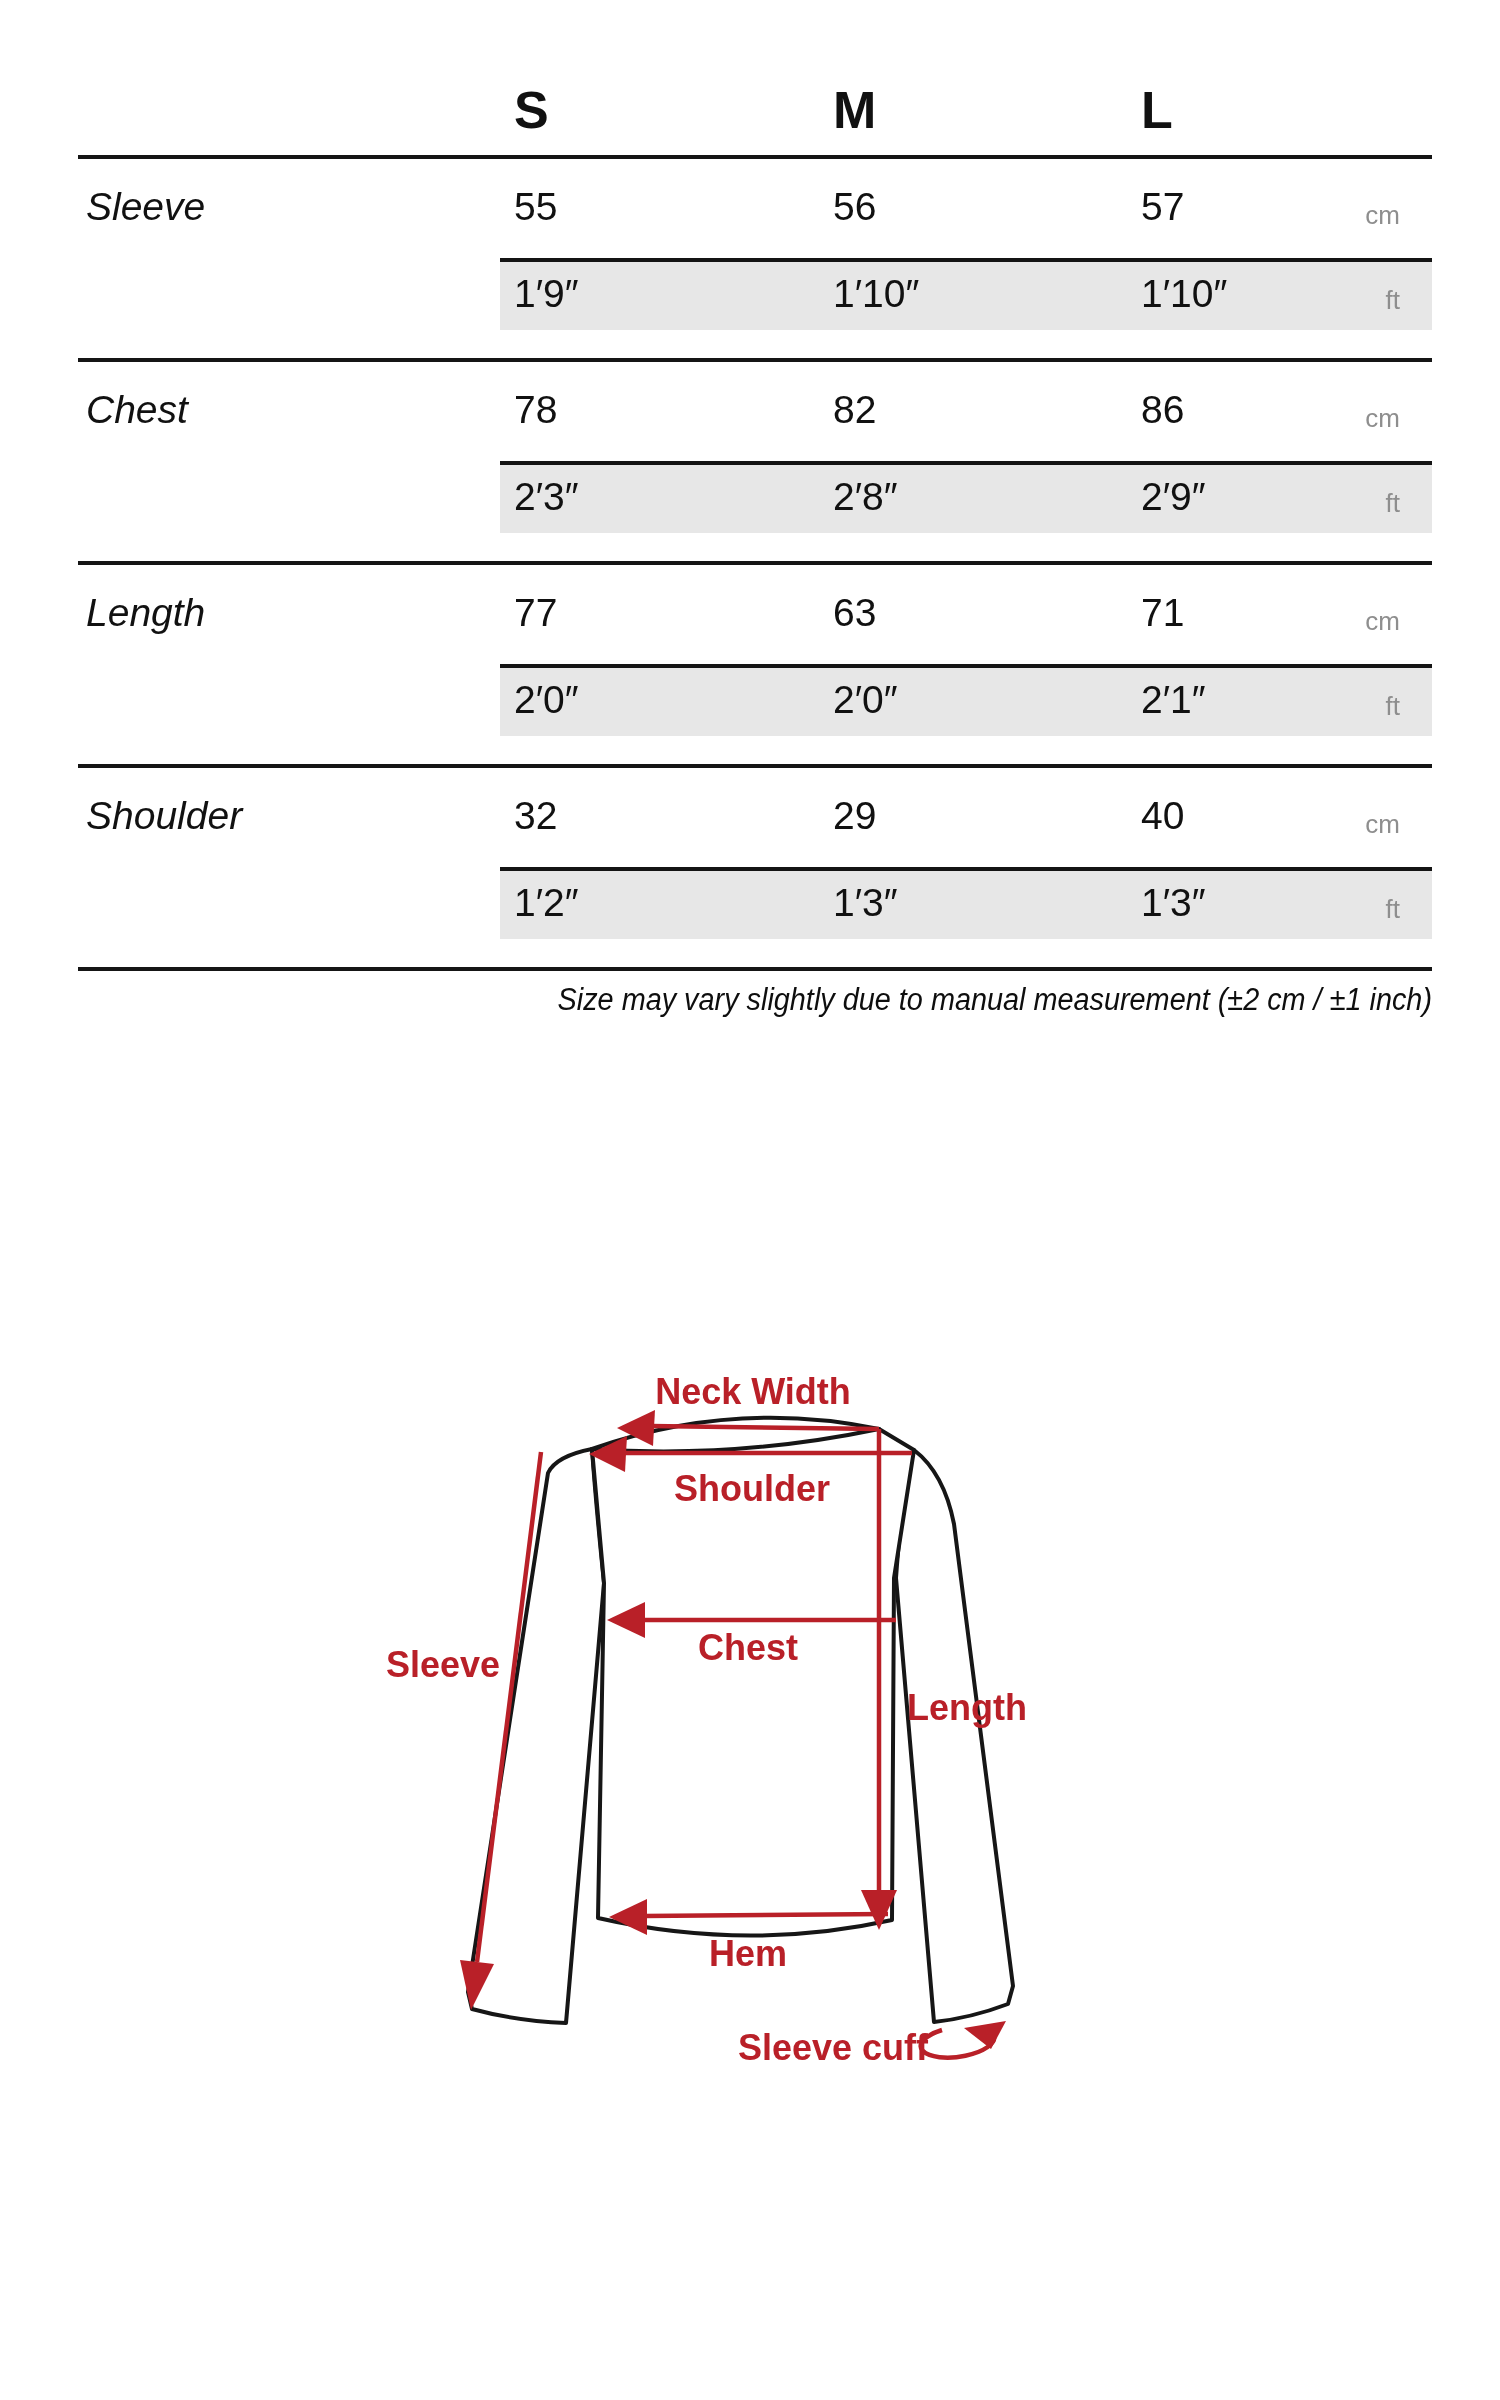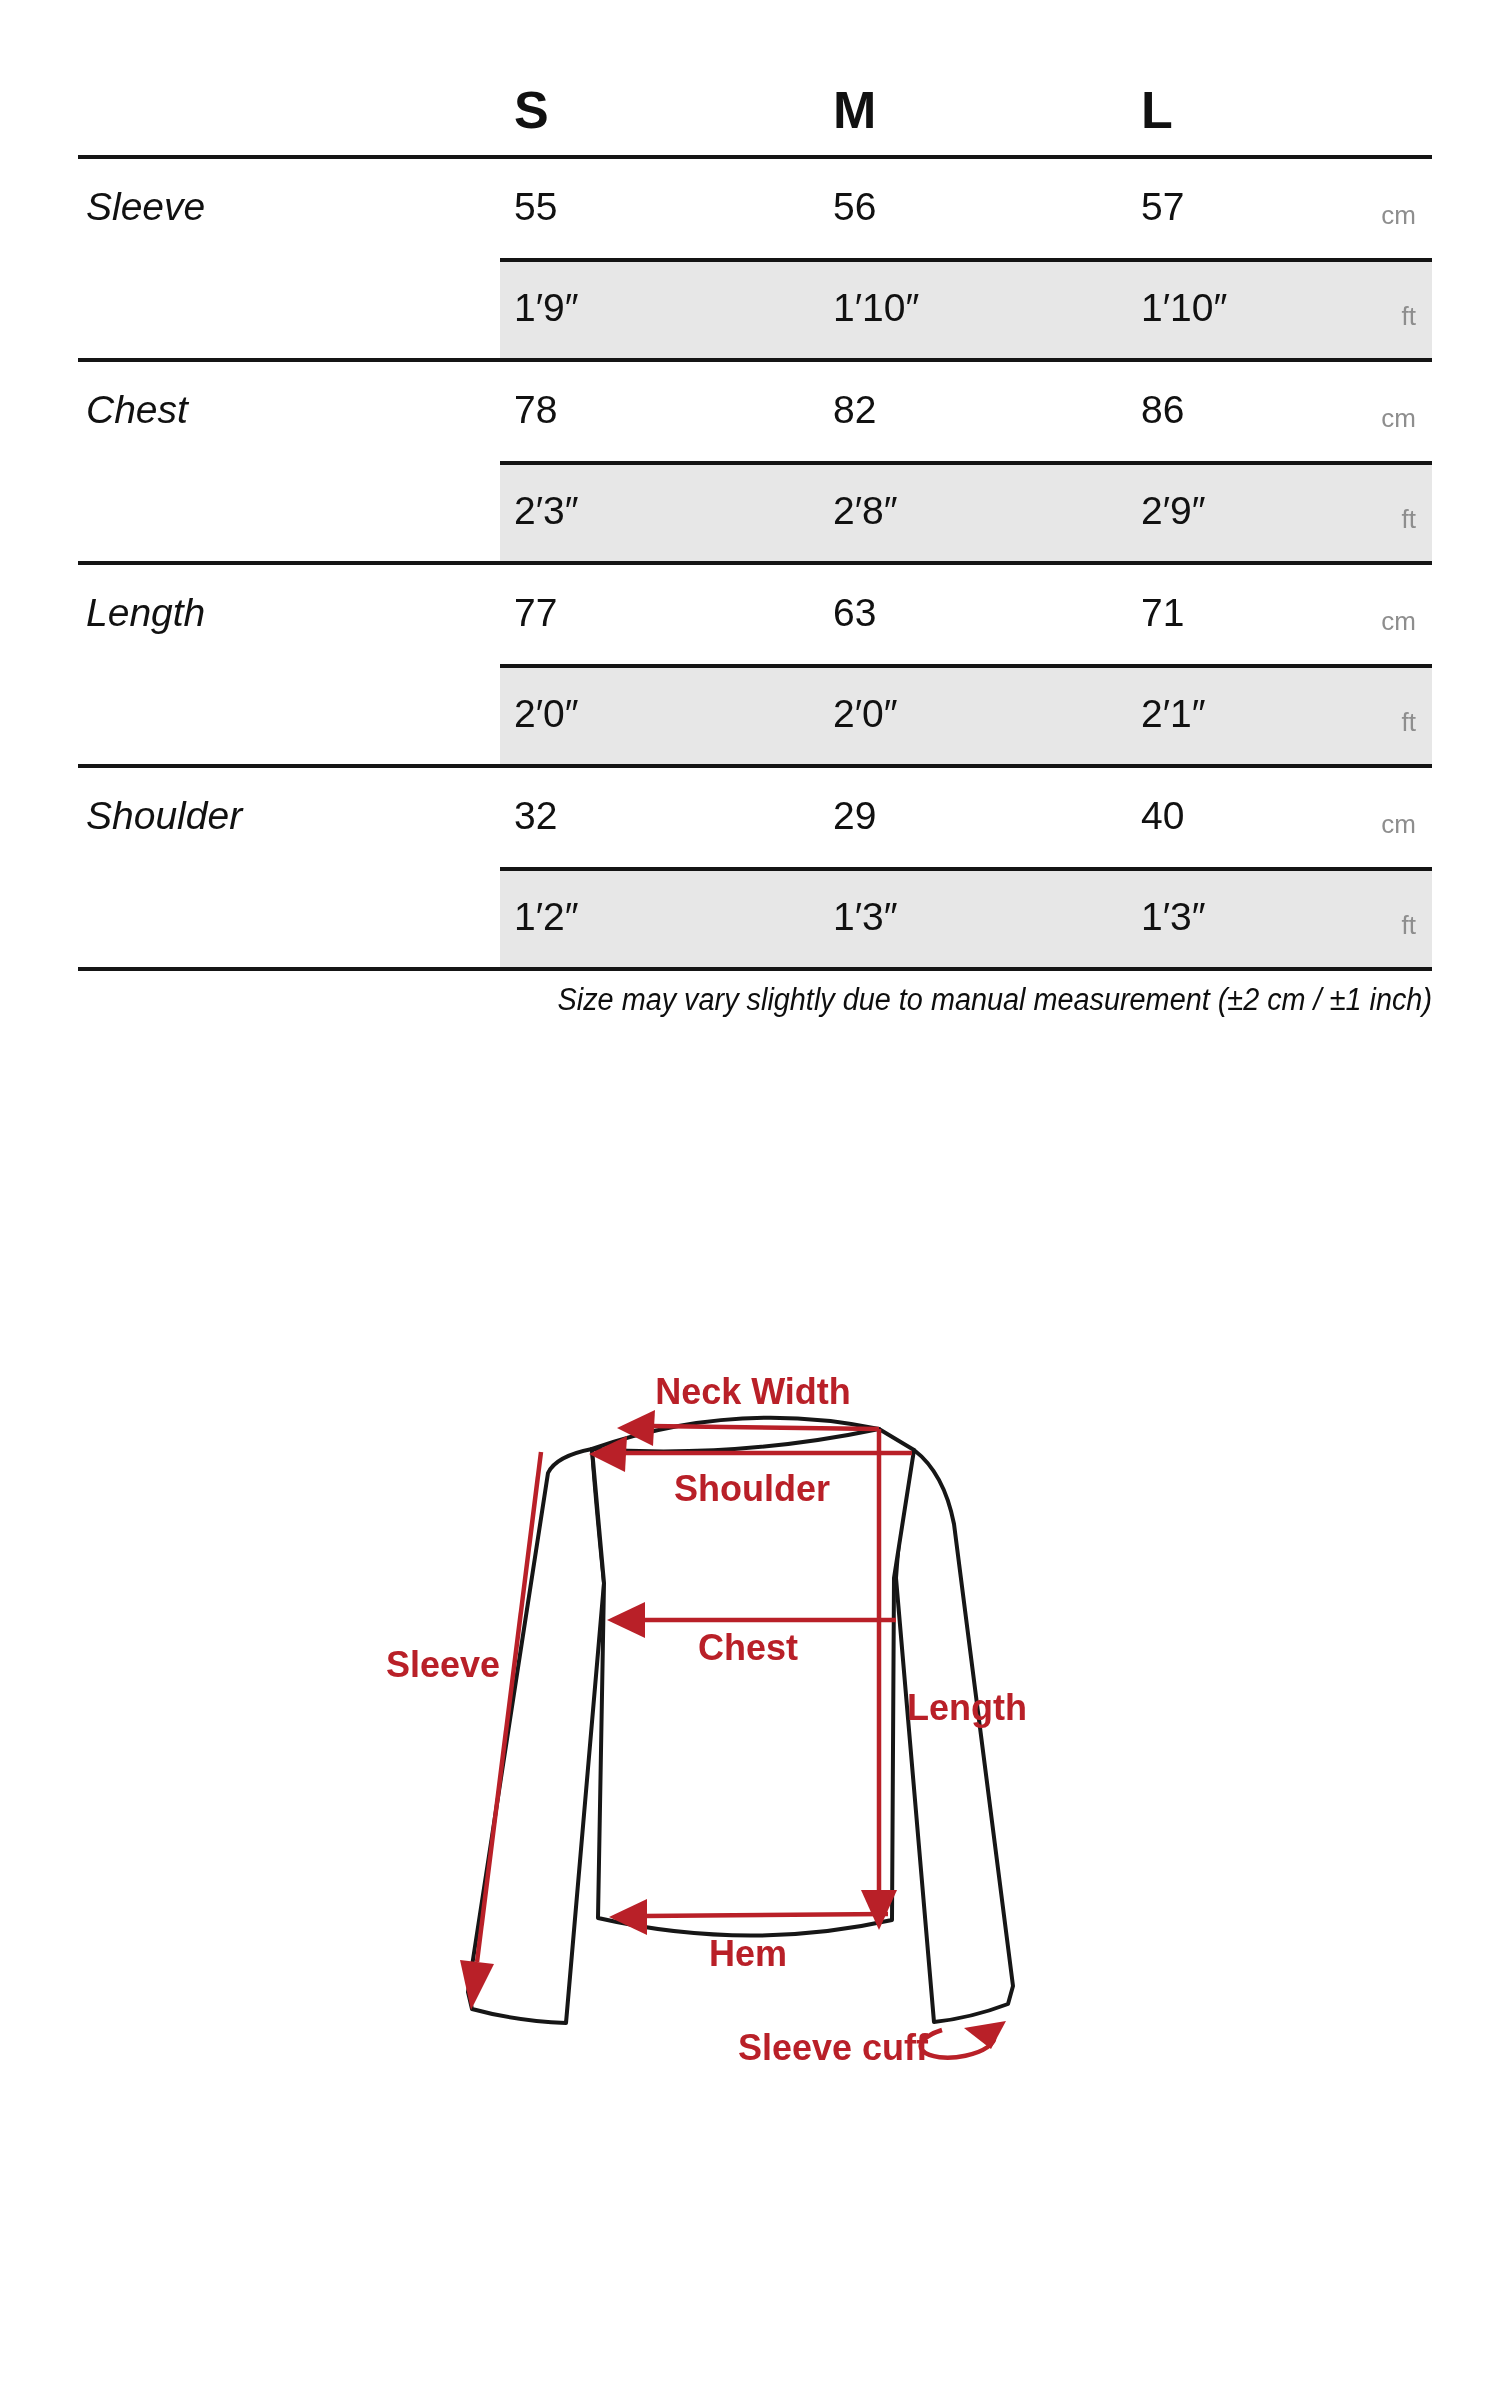--- a/index.html
+++ b/index.html
@@ -6,27 +6,27 @@
   .page{position:relative;width:1500px;height:2400px;background:#fff;overflow:hidden;
         font-family:"Liberation Sans","DejaVu Sans",sans-serif;color:#111;}
 
   
   .tbl{position:absolute;left:78px;top:38px;width:1354px;height:895px;}
   .rule{position:absolute;left:0;width:100%;height:4px;background:#151515;}
   .hdr{position:absolute;top:72px;transform:translateY(-50%);font-weight:bold;font-size:52px;}
   .col1{left:436px;} .col2{left:755px;} .col3{left:1063px;}
   .sec{position:absolute;left:0;width:100%;height:203px;}
   .cm-row{position:absolute;left:0;top:0;width:100%;height:103px;}
-  .ft-row{position:absolute;left:0;top:103px;width:100%;height:100px;}
+  .ft-row{position:absolute;left:0;top:103px;width:100%;height:72px;}
   .shade{position:absolute;left:422px;right:0;top:0;bottom:0;background:#E7E7E7;
          border-top:4px solid #141414;box-sizing:border-box;}
   .rlabel{position:absolute;left:8px;top:50%;transform:translateY(-50%);
           font-style:italic;font-size:39px;}
   .val{position:absolute;top:50%;transform:translateY(-50%);font-size:39px;text-align:right;}
-  .unit{position:absolute;right:16px;top:58%;transform:translateY(-50%);
+  .unit{position:absolute;right:32px;top:58%;transform:translateY(-50%);
         font-size:26px;color:#8E8E8E;}
   .footnote{position:absolute;left:78px;top:975px;width:1354px;height:50px;line-height:50px;
             text-align:right;font-style:italic;font-size:31px;color:#0e0e0e;
             transform:scaleX(0.93);transform-origin:100% 50%;}
 
   
   .diagram{position:absolute;left:360px;top:1350px;width:740px;height:740px;}
   .outline{fill:#ffffff;stroke:#161616;stroke-width:4;stroke-linejoin:round;stroke-linecap:round;}
   .arc{fill:none;stroke:#161616;stroke-width:4;stroke-linecap:round;}
   .rline{stroke:#B92028;stroke-width:4.5;fill:none;}

